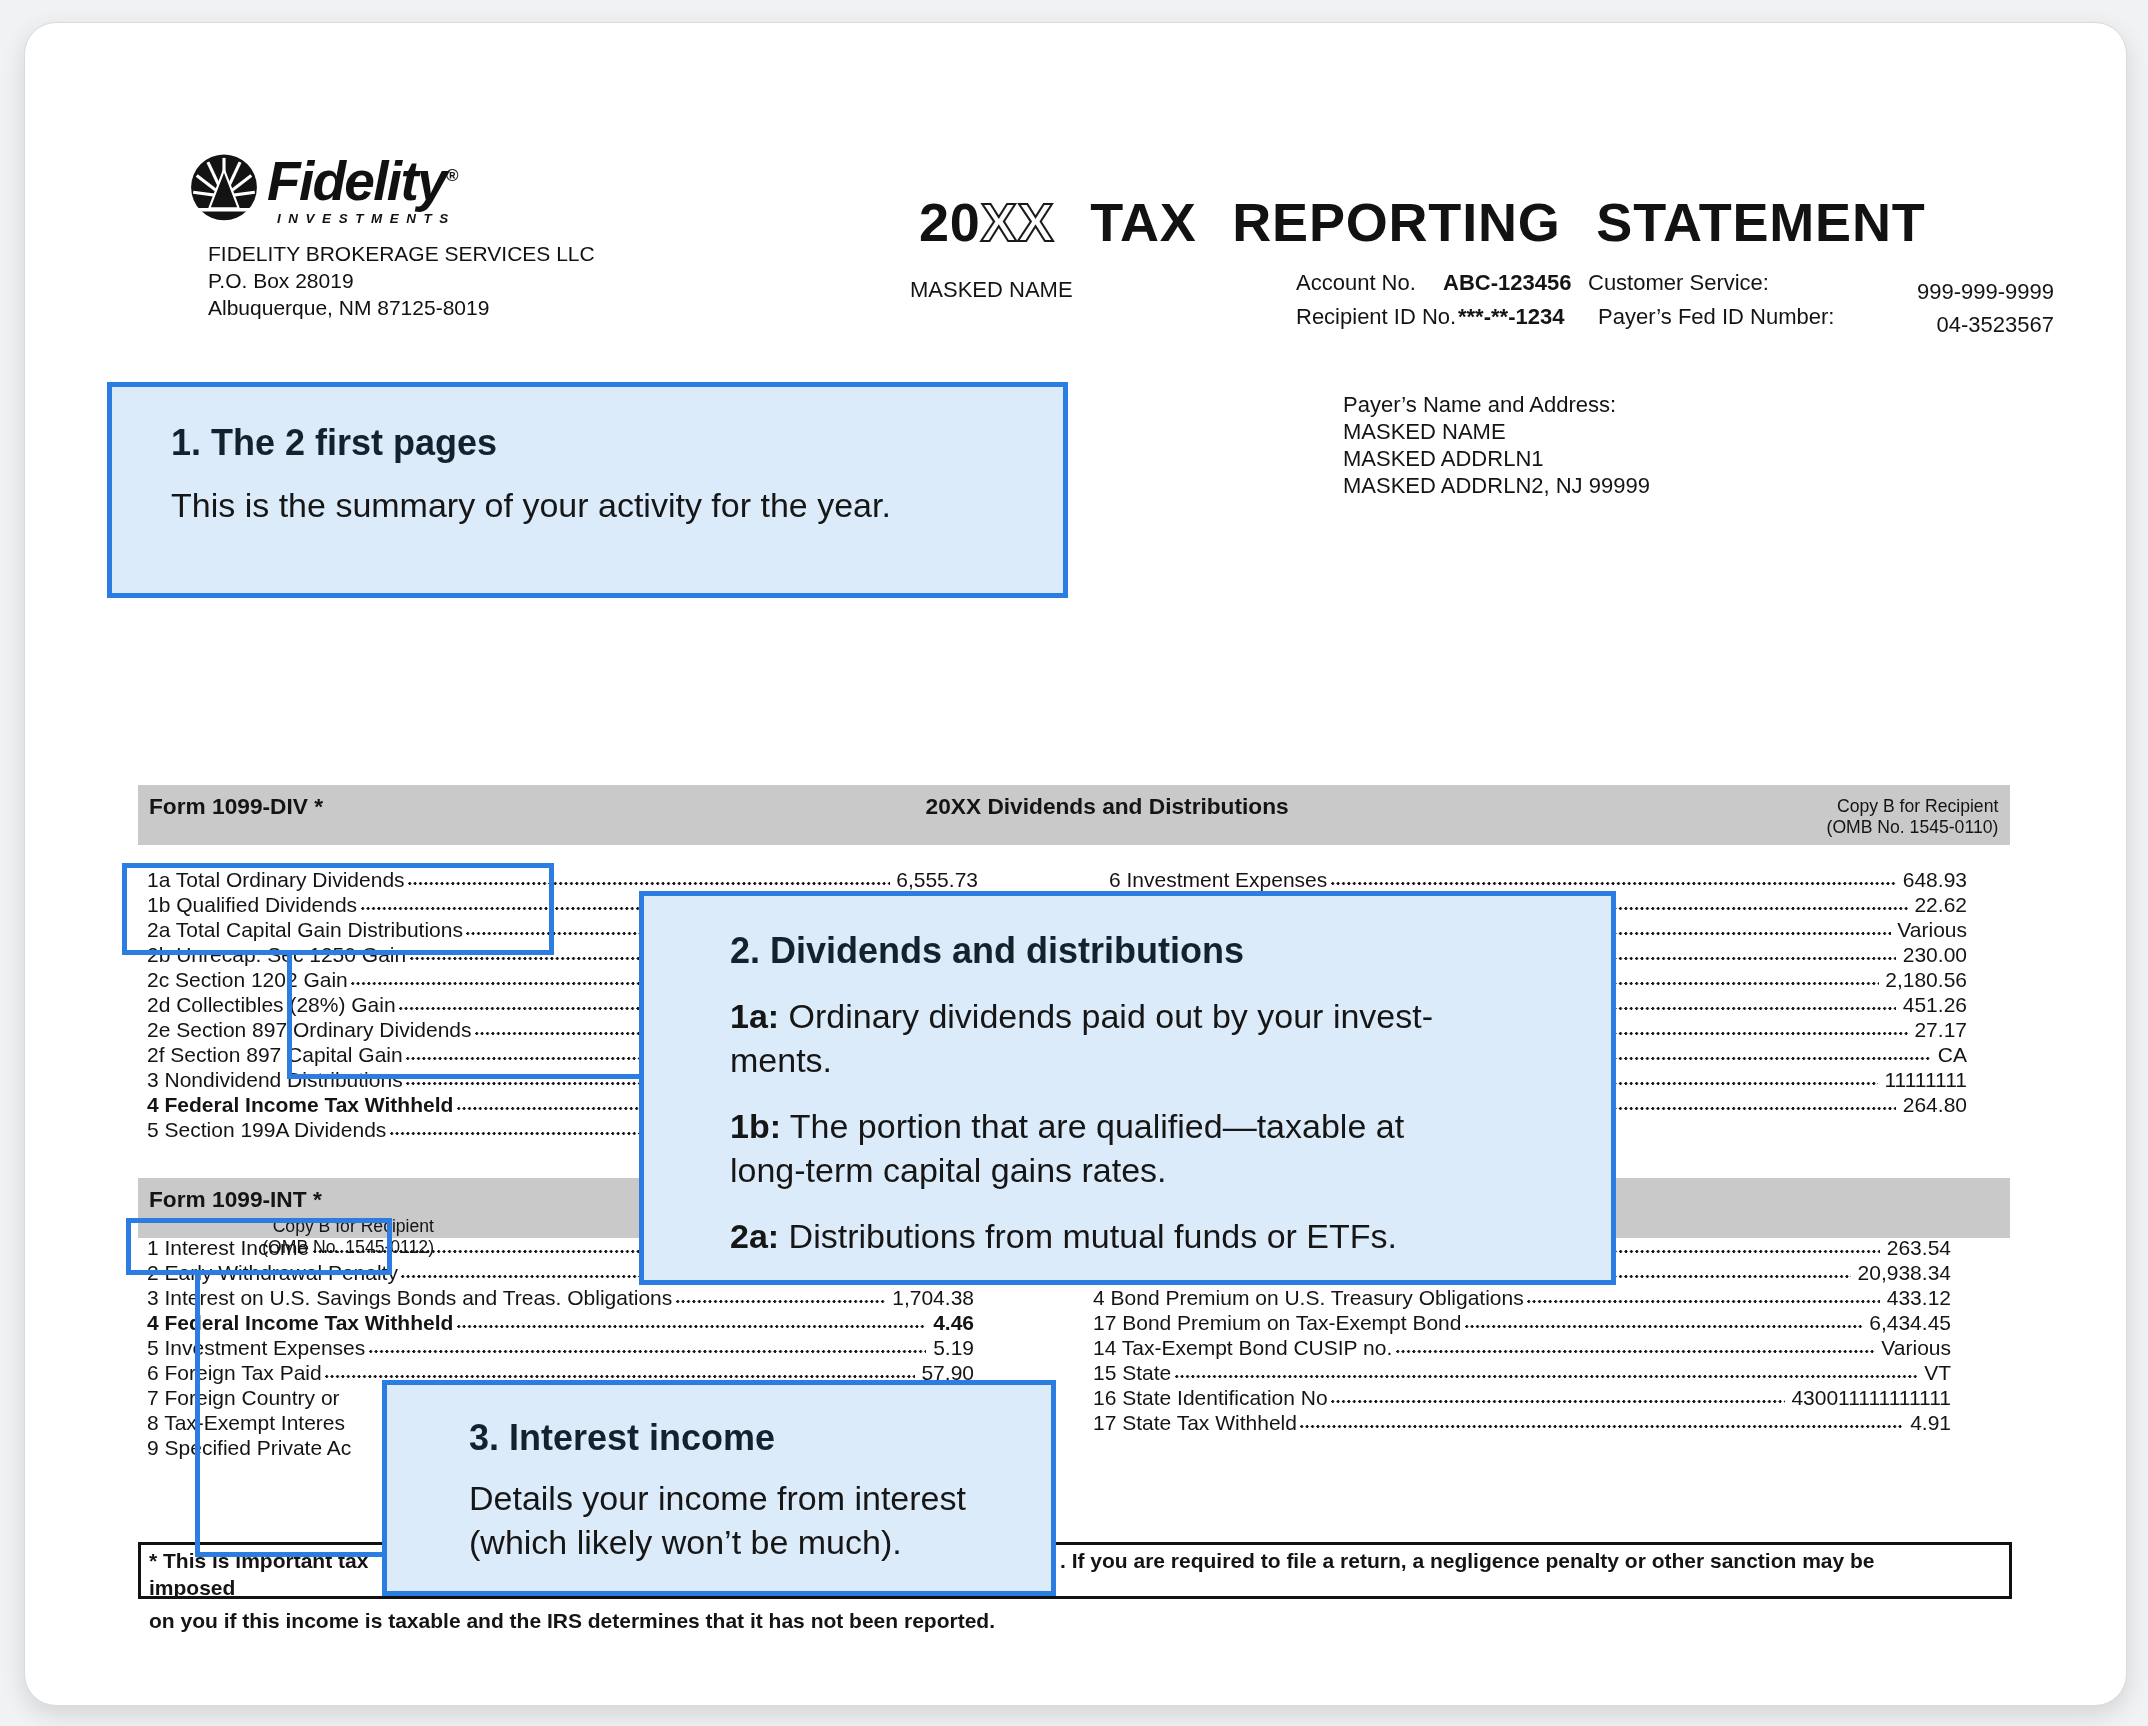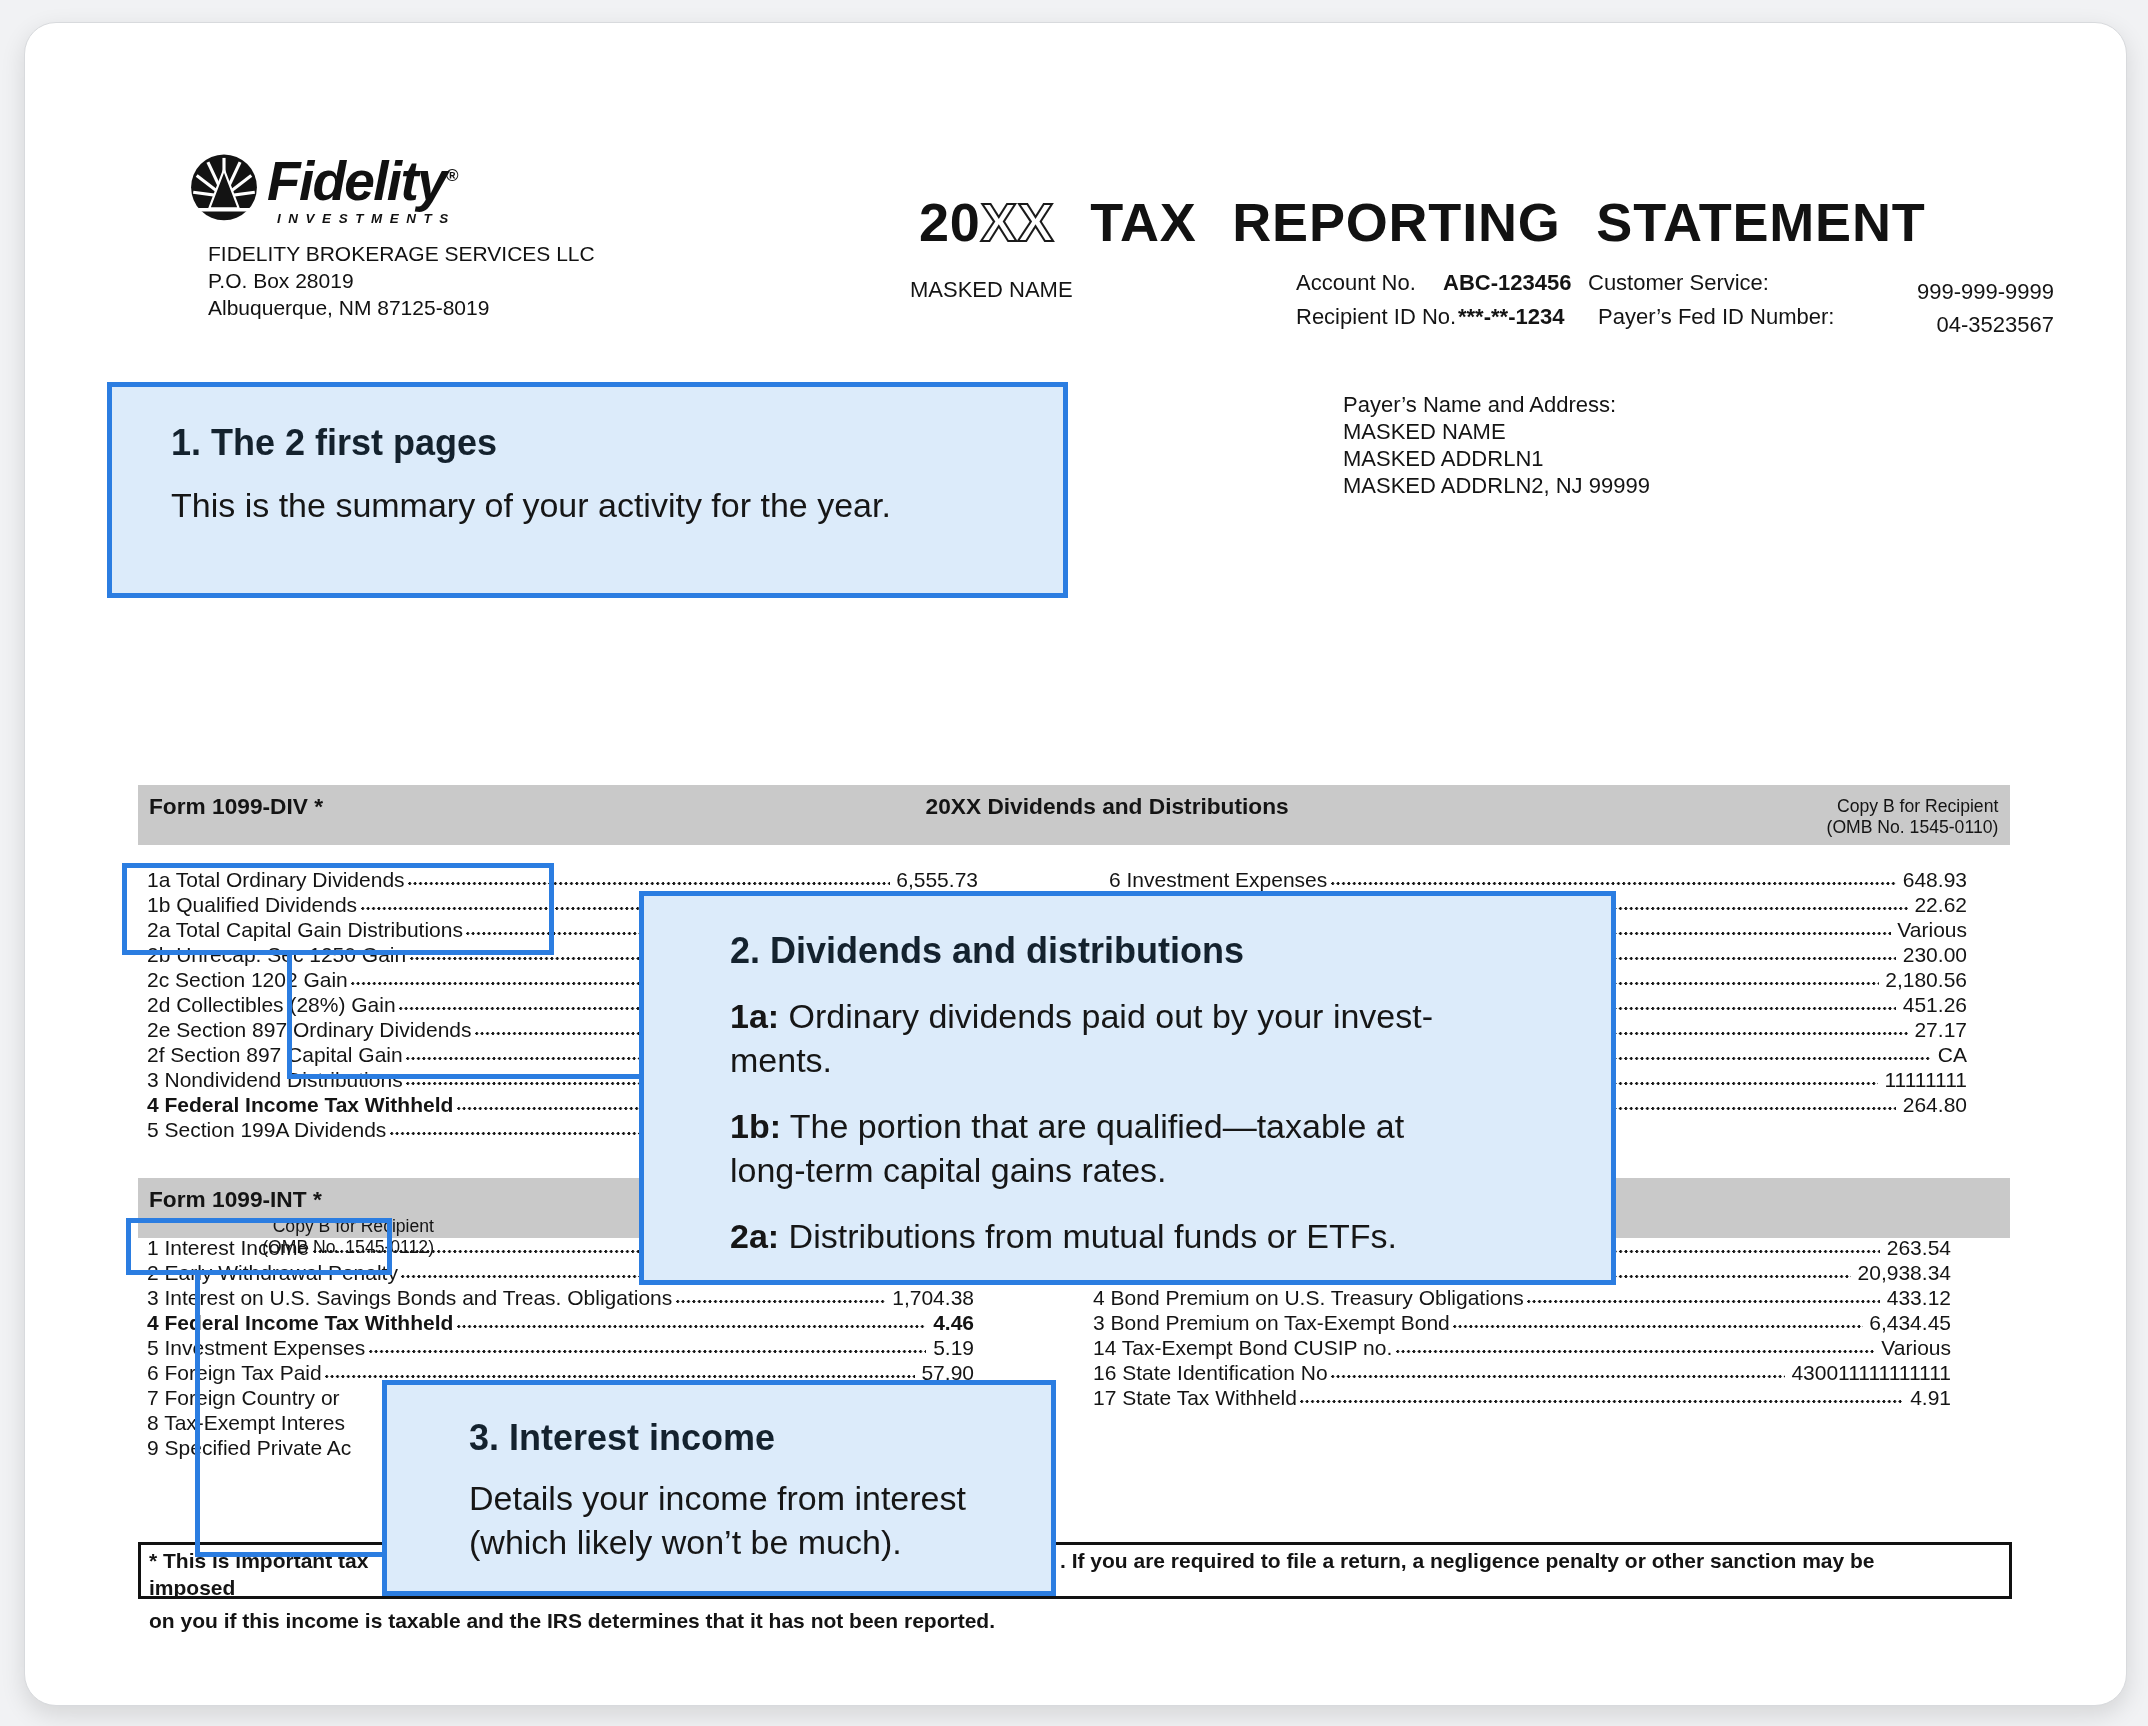--- a/index.html
+++ b/index.html
@@ -320,28 +320,33 @@
       <span class="frow-label">11 Bond Premium</span>
       <span class="frow-leader"></span>
       <span class="frow-value">20,938.34</span>
     </div>
     <div class="frow">
       <span class="frow-label">4 Bond Premium on U.S. Treasury Obligations</span>
       <span class="frow-leader"></span>
       <span class="frow-value">433.12</span>
     </div>
     <div class="frow">
-      <span class="frow-label">3 Bond Premium on Tax-Exempt Bond</span>
+      <span class="frow-label">17 Bond Premium on Tax-Exempt Bond</span>
       <span class="frow-leader"></span>
       <span class="frow-value">6,434.45</span>
     </div>
     <div class="frow">
       <span class="frow-label">14 Tax-Exempt Bond CUSIP no.</span>
       <span class="frow-leader"></span>
       <span class="frow-value">Various</span>
+    </div>
+    <div class="frow">
+      <span class="frow-label">15 State</span>
+      <span class="frow-leader"></span>
+      <span class="frow-value">VT</span>
     </div>
     <div class="frow">
       <span class="frow-label">16 State Identification No</span>
       <span class="frow-leader"></span>
       <span class="frow-value">430011111111111</span>
     </div>
     <div class="frow">
       <span class="frow-label">17 State Tax Withheld</span>
       <span class="frow-leader"></span>
       <span class="frow-value">4.91</span>

